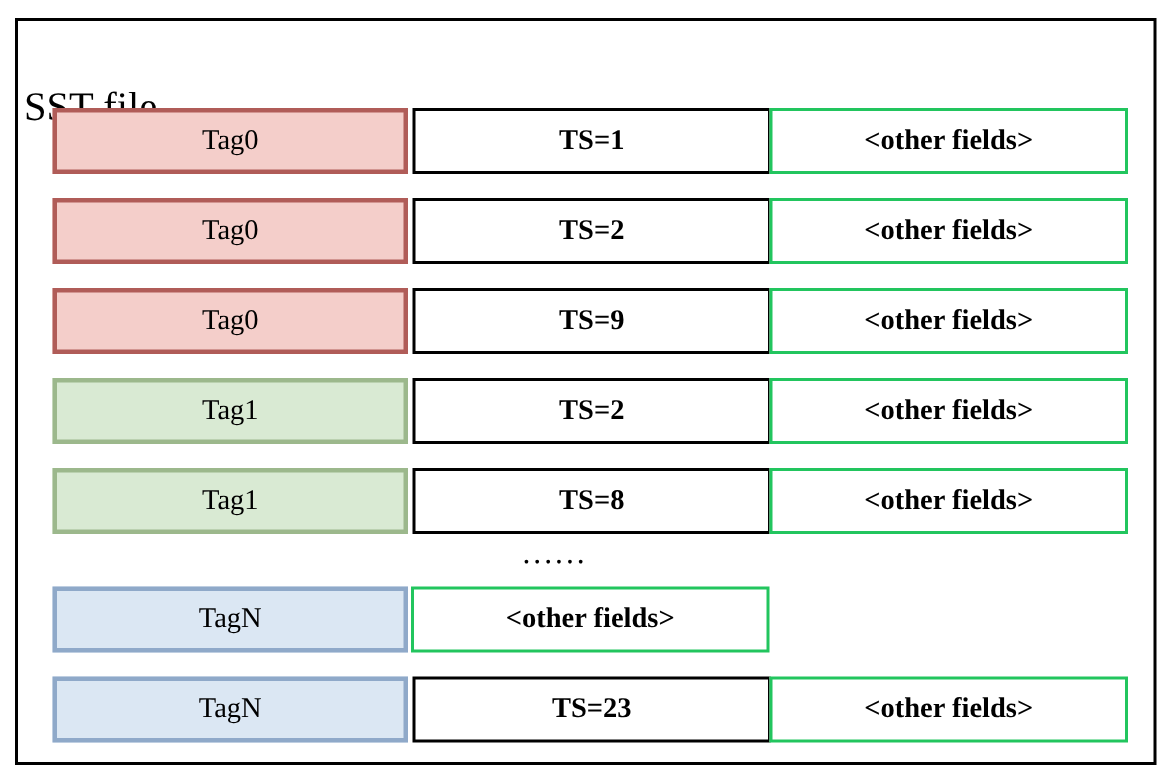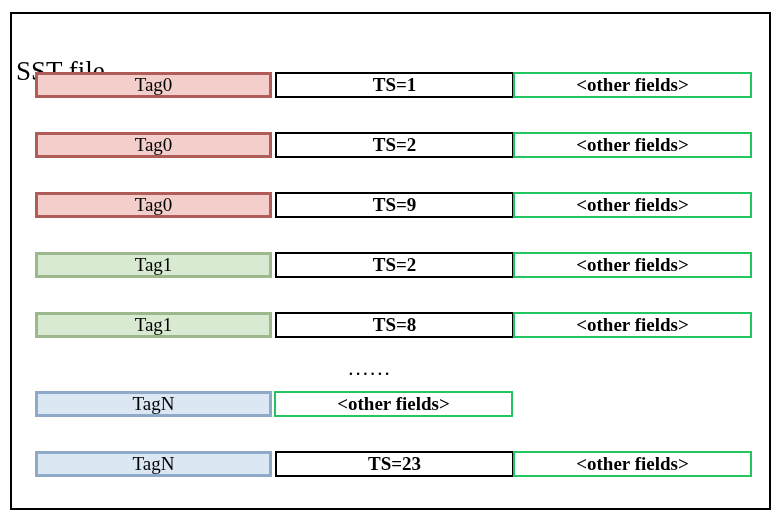--- a/index.html
+++ b/index.html
@@ -41,21 +41,21 @@
     position: absolute;
     left: 23px;
     top: 0;
     width: 718px;
     height: 498px;
   }
   .record-row {
     position: absolute;
     left: 0;
     width: 718px;
-    height: 26px;
+    height: 44px;
     display: flex;
     align-items: stretch;
   }
   .cell {
     box-sizing: border-box;
     display: flex;
     align-items: center;
     justify-content: center;
     font-size: 19px;
     background: #ffffff;

